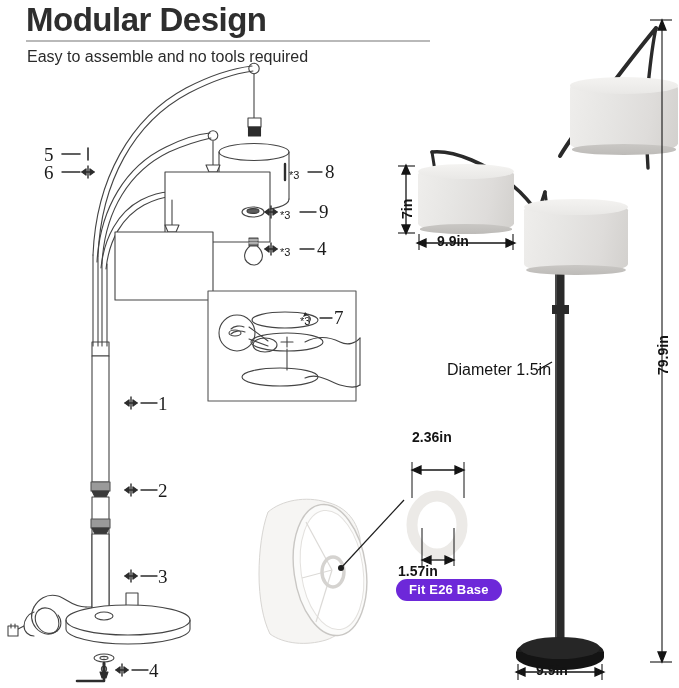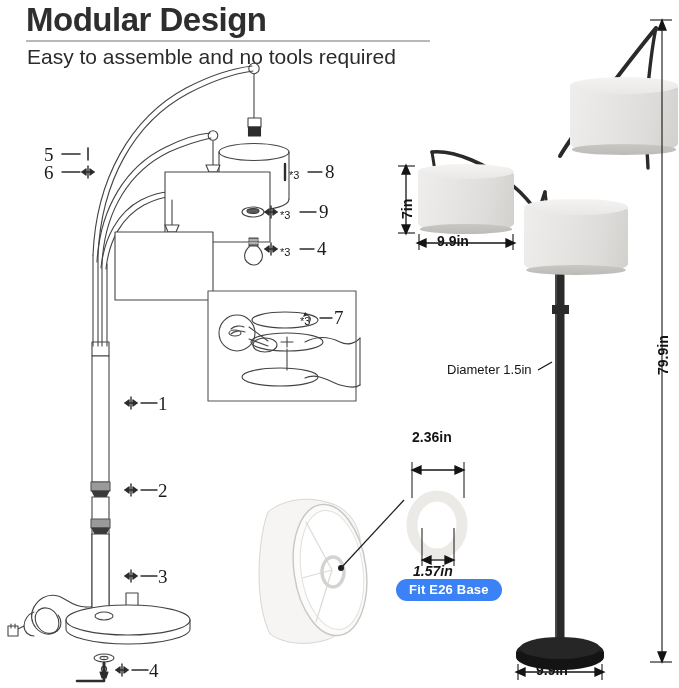--- a/index.html
+++ b/index.html
@@ -16,21 +16,21 @@
     position: absolute; left: 26px; top: 2px;
     font-size: 33px; font-weight: bold; color: #2e2e2e;
     letter-spacing: -0.5px; line-height: 36px;
   }
   .title-rule {
     position: absolute; left: 26px; top: 40px;
     width: 404px; height: 2px; background: #b9b9b9;
   }
   .subtitle {
     position: absolute; left: 27px; top: 47px;
-    font-size: 21px; color: #2b2b2b; line-height: 20px;
+    font-size: 16px; color: #2b2b2b; line-height: 20px;
   }
 
   
   .layer { position: absolute; left: 0; top: 0; width: 679px; height: 688px; pointer-events: none; }
 
   
   .lbl {
     position: absolute; color: #1b1b1b;
     font-family: "Liberation Serif", serif;
     font-size: 19px; line-height: 19px; white-space: nowrap;
@@ -39,21 +39,21 @@
 
   .dim {
     position: absolute; color: #141414;
     font-family: "Liberation Sans", sans-serif;
     font-size: 14px; font-weight: 600; line-height: 15px; white-space: nowrap;
   }
   .dim.vert { transform: rotate(-90deg); transform-origin: left top; }
   .leadtext {
     position: absolute; color: #131313;
     font-family: "Liberation Sans", sans-serif;
-    font-size: 13px; line-height: 15px; white-space: nowrap;
+    font-size: 16px; line-height: 15px; white-space: nowrap;
   }
 
   
   .shade {
     position: absolute;
     background: linear-gradient(100deg,#efeeec 0%,#e6e5e3 38%,#dedcda 72%,#d2d0cd 100%);
     border-radius: 50% / 14%;
   }
   .shade::before {
     content:""; position:absolute; left:0; right:0; top:-1px; height:22%;
@@ -385,17 +385,17 @@
 
       <path d="M424,560 L452,560" fill="none"></path>
       <path d="M422,560 L431,556 L431,564 Z"></path>
       <path d="M454,560 L445,556 L445,564 Z"></path>
       <path d="M422,528 L422,566" fill="none" stroke-width="1"></path>
       <path d="M454,528 L454,566" fill="none" stroke-width="1"></path>
     </g>
   </svg>
 
   <div class="dim" style="left:412px; top:430px;">2.36in</div>
-  <div class="dim" style="left:413px; top:564px;font-style:italic;">1.57in</div>
-
-  <div class="badge" style="background: #3b82f6; color: rgb(255, 255, 255);">Fit E26 Base</div>
+  <div class="dim" style="left:398px; top:564px;">1.57in</div>
+
+  <div class="badge" style="background: #6d28d9; color: rgb(255, 255, 255);">Fit E26 Base</div>
 
 </div>
 
 </body></html>

